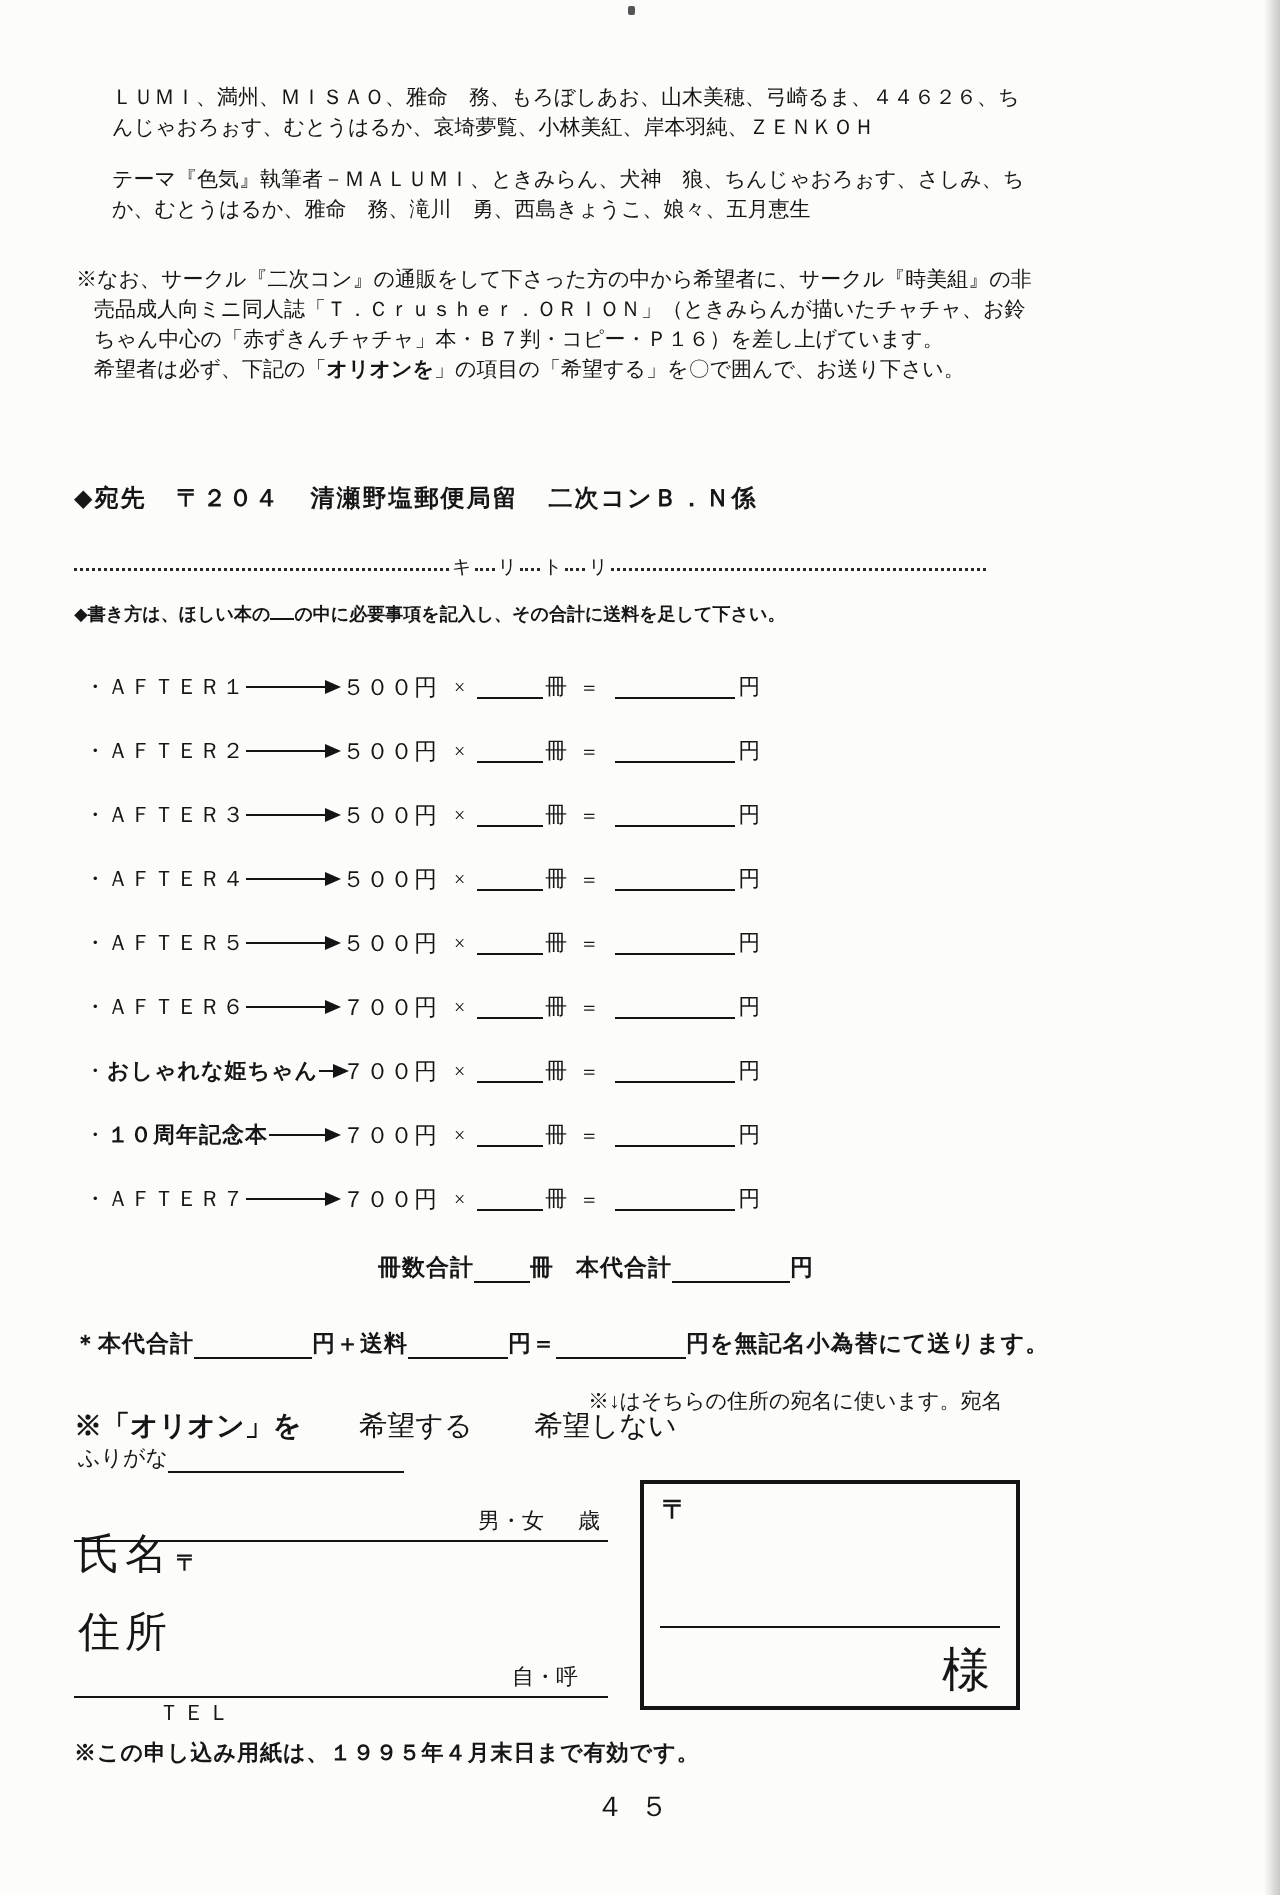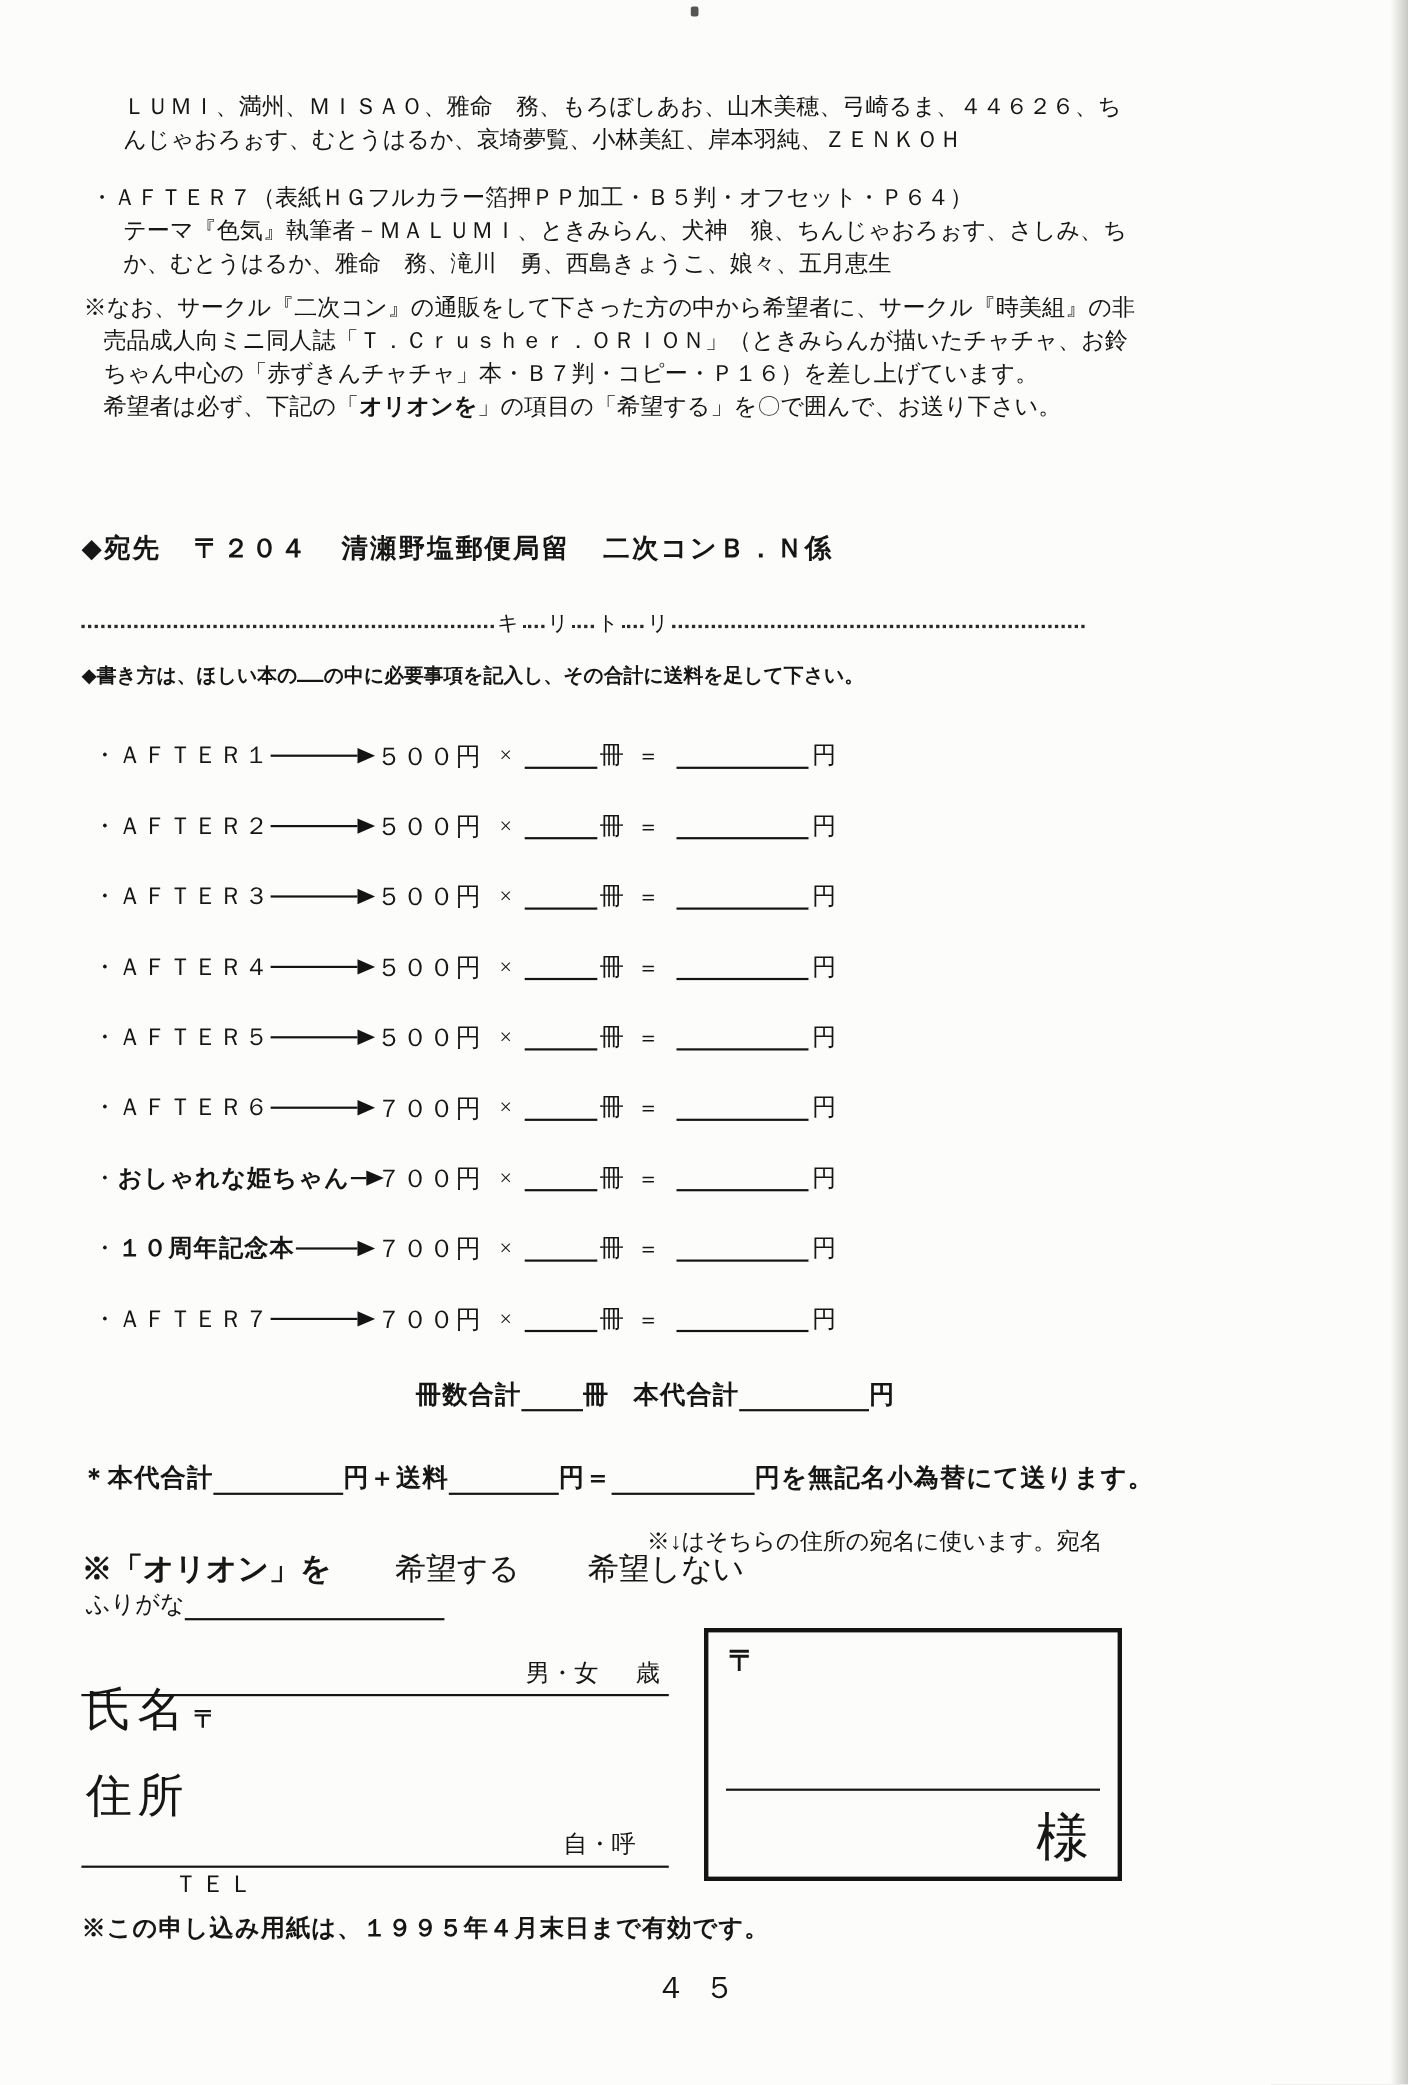--- a/index.html
+++ b/index.html
@@ -75,21 +75,20 @@
 <div class="page">
   <div class="scan-edge"></div>
   <div class="speck"></div>
 
   <div class="abs t21" style="left:112px;top:82px;">
     <div>ＬＵＭＩ、満州、ＭＩＳＡＯ、雅命　務、もろぼしあお、山木美穂、弓崎るま、４４６２６、ち</div>
     <div>んじゃおろぉす、むとうはるか、哀埼夢覧、小林美紅、岸本羽純、ＺＥＮＫＯＨ</div>
   </div>
 
   <div class="abs t21" style="left:82px;top:164px;">
-    <div>・ＡＦＴＥＲ７（表紙ＨＧフルカラー箔押ＰＰ加工・Ｂ５判・オフセット・Ｐ６４）</div>
     <div class="indent">テーマ『色気』執筆者－ＭＡＬＵＭＩ、ときみらん、犬神　狼、ちんじゃおろぉす、さしみ、ち</div>
     <div class="indent">か、むとうはるか、雅命　務、滝川　勇、西島きょうこ、娘々、五月恵生</div>
   </div>
 
   <div class="abs t21" style="left:76px;top:264px;">
     <div>※なお、サークル『二次コン』の通販をして下さった方の中から希望者に、サークル『時美組』の非</div>
     <div class="notice-indent">売品成人向ミニ同人誌「Ｔ．Ｃｒｕｓｈｅｒ．ＯＲＩＯＮ」（ときみらんが描いたチャチャ、お鈴</div>
     <div class="notice-indent">ちゃん中心の「赤ずきんチャチャ」本・Ｂ７判・コピー・Ｐ１６）を差し上げています。</div>
     <div class="notice-indent"><span>希望者は必ず、下記の「</span><span class="bold">オリオンを</span><span>」の項目の「希望する」を〇で囲んで、お送り下さい。</span></div>
   </div>

